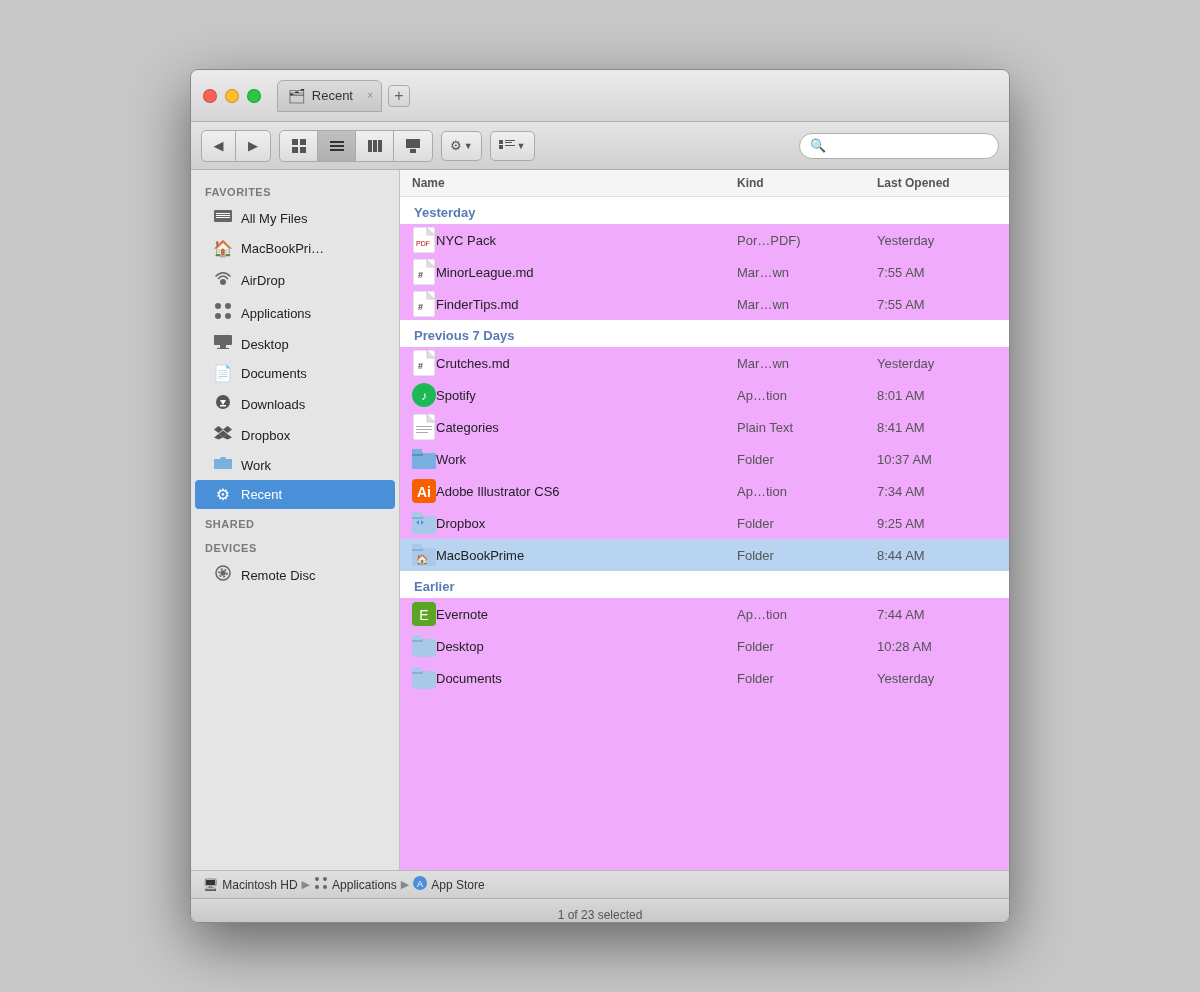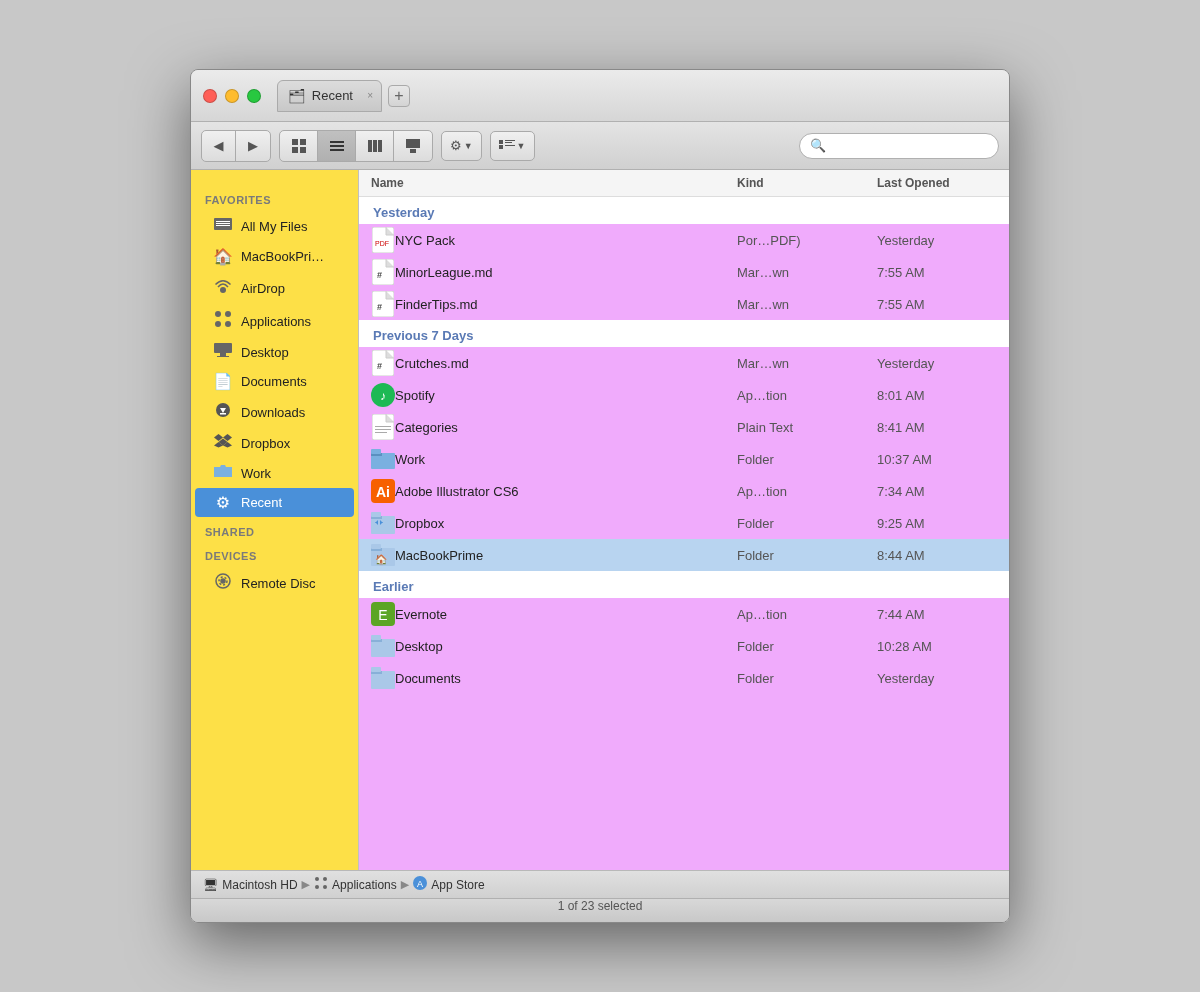--- a/index.html
+++ b/index.html
@@ -156,25 +156,25 @@
     }
     .search-icon { color: #888; font-size: 13px; }
     
     .content {
       display: flex;
       height: 700px;
       background: white;
     }
     
     .sidebar {
-      width: 168px;
-      background: #fde047;
+      width: 209px;
+      background: #e5e5e5;
       border-right: 1px solid #c0c0c0;
       overflow-y: auto;
-      padding-top: 16px;
+      padding-top: 8px;
       flex-shrink: 0;
     }
     .sidebar-section-label {
       font-size: 11px;
       font-weight: bold;
       color: #7a7a7a;
       padding: 8px 12px 4px 14px;
       text-transform: uppercase;
       letter-spacing: 0.5px;
     }
@@ -265,21 +265,21 @@
       display: flex; align-items: center; gap: 4px;
       cursor: pointer;
     }
     .path-sep { color: #888; font-size: 11px; }
     
     .statusbar {
       height: 24px;
       background: linear-gradient(to bottom, #d8d8d8, #c8c8c8);
       border-top: 1px solid #b0b0b0;
       display: flex;
-      align-items: flex-start;
+      align-items: flex-end;
       justify-content: center;
       font-size: 12px;
       color: #555;
     }
     
     ::-webkit-scrollbar { width: 8px; }
     ::-webkit-scrollbar-track { background: #e8e8e8; }
     ::-webkit-scrollbar-thumb { background: #b0b0b0; border-radius: 4px; }
   </style>
 </head>

